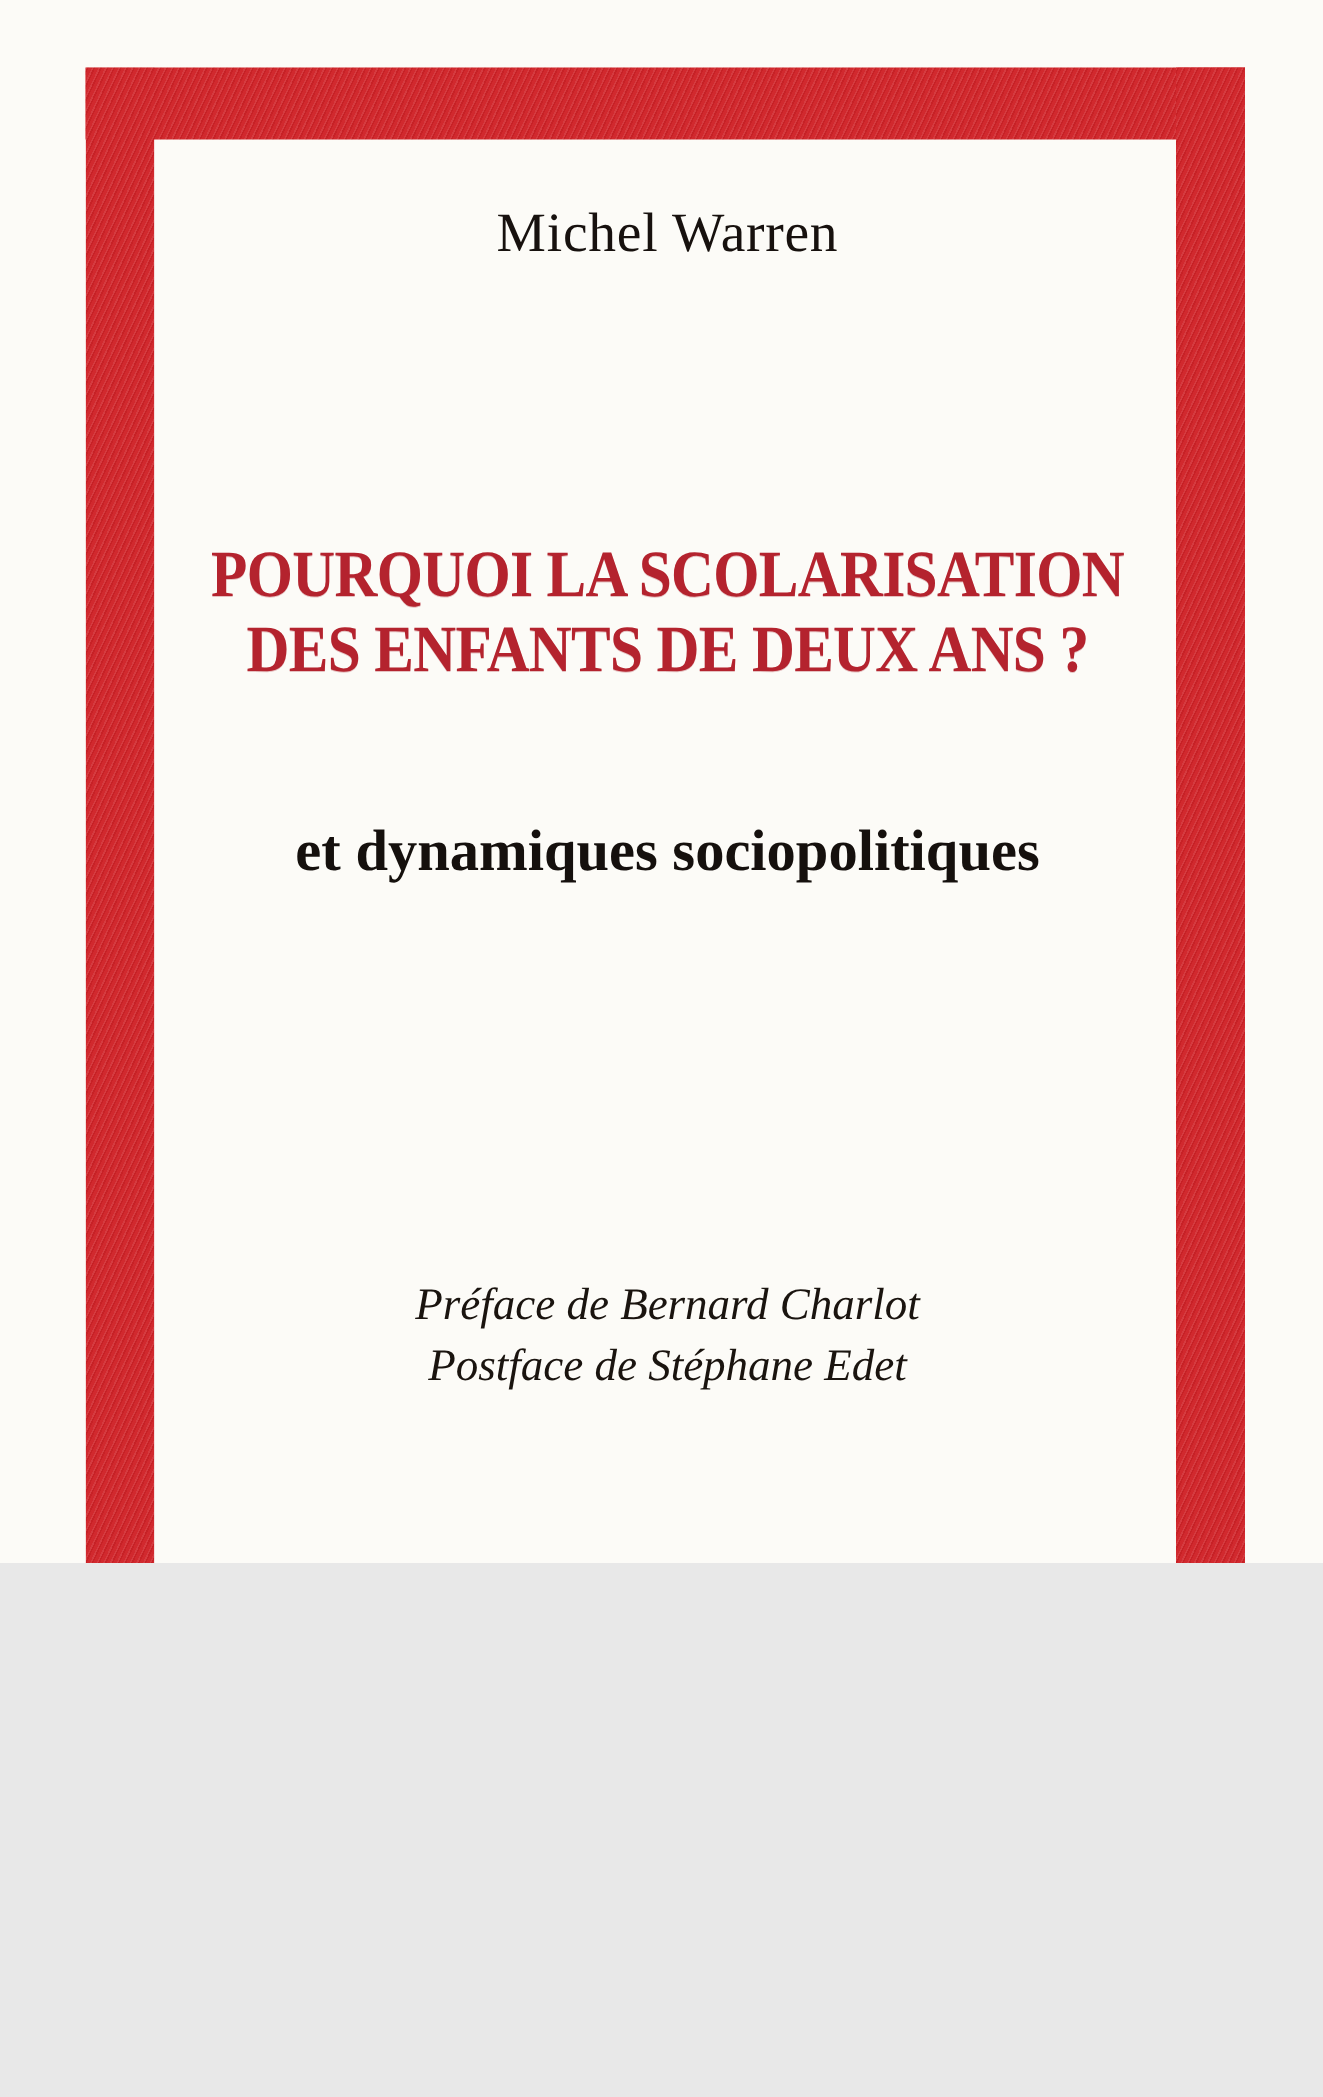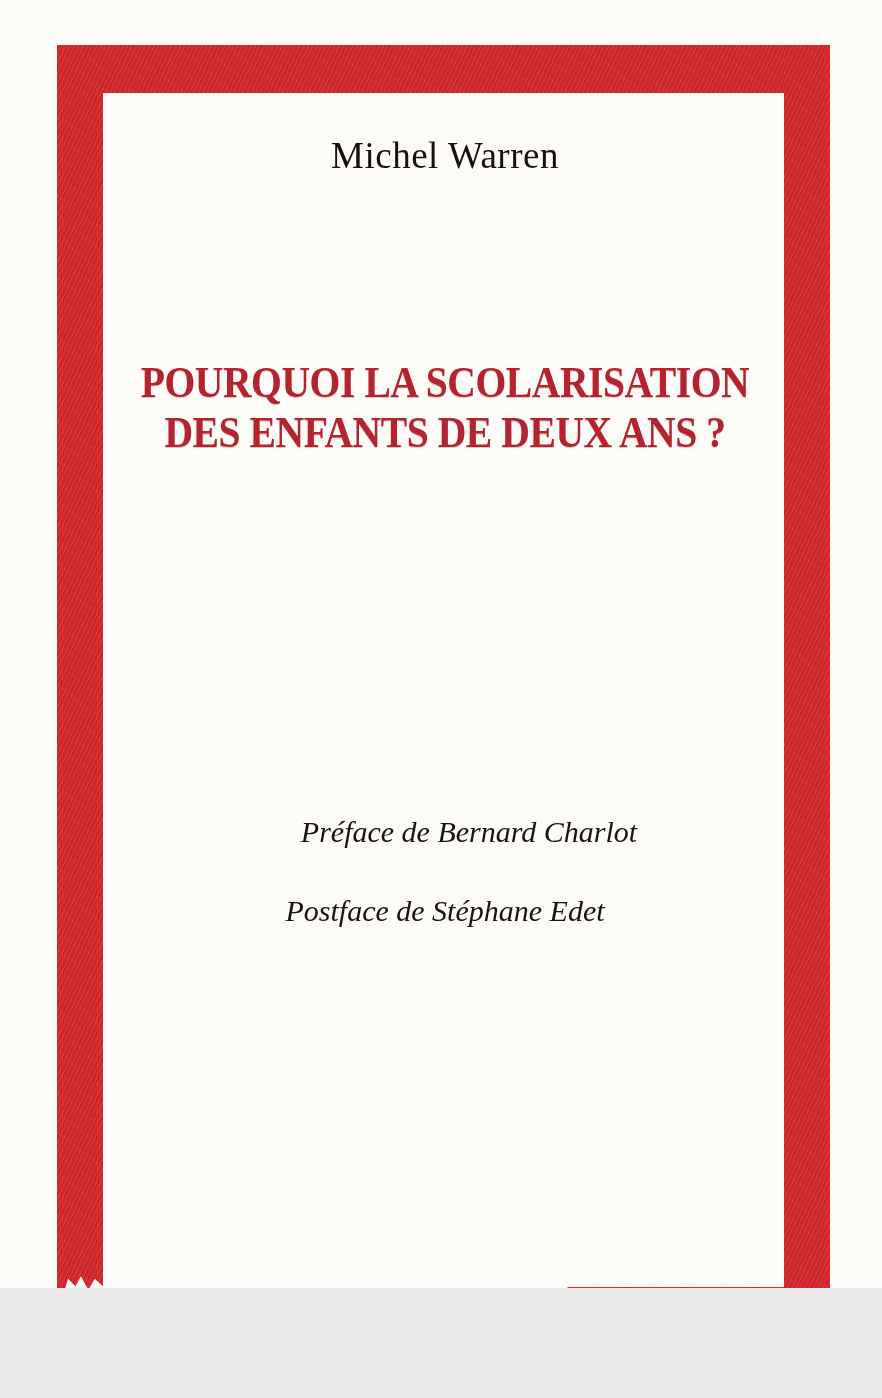--- a/index.html
+++ b/index.html
@@ -1,18 +1,18 @@
 <!DOCTYPE html>
 <html><head>
 <meta charset="utf-8">
 <style>
   html,body{margin:0;padding:0;background:#e8e8e8;}
   .page{
     position:relative;
-    width:882px;height:1288px;
+    width:882px;height:1042px;
     background:#fcfbf7;
     overflow:hidden;
     font-family:"Liberation Serif","DejaVu Serif",serif;
   }
   
   .tape{
     position:absolute;
     background-color:var(--frame-red,#d0252a);
     background-image:repeating-linear-gradient(
       115deg,
@@ -51,21 +51,21 @@
   .subtitle{
     top:496px; margin:0; font-weight:bold;
     font-size:39px; line-height:48px;
     color:#15100d; letter-spacing:0;
   }
   .credit{
     font-style:italic;
     font-size:30px; line-height:40px;
     color:#1a140f;
   }
-  .credit.preface{ top:812px;padding-left:24px; }
+  .credit.preface{ top:850px; }
   .credit.postface{ top:891px;font-family:Liberation Serif, serif; }
   .collection{
     position:absolute; left:76px; top:1298px;
     font-family:"Liberation Sans","DejaVu Sans",sans-serif;
     font-size:27px; line-height:36px;
     letter-spacing:10px; word-spacing:16px;
     color:#14100d; white-space:nowrap;
   }
 </style>
 </head>
@@ -80,19 +80,20 @@
 
   <div class="centerzone author">Michel Warren</div>
 
   <h1 class="centerzone title">
     <span>POURQUOI LA SCOLARISATION</span><br>
     <span>DES ENFANTS DE DEUX ANS ?</span>
   </h1>
 
   <h2 class="centerzone subtitle">
     <br>
+    <span>et dynamiques sociopolitiques</span>
   </h2>
 
   <div class="centerzone credit preface">Préface de Bernard Charlot</div>
   <div class="centerzone credit postface">Postface de Stéphane Edet</div>
 
 
 </div>
 
 </body></html>

